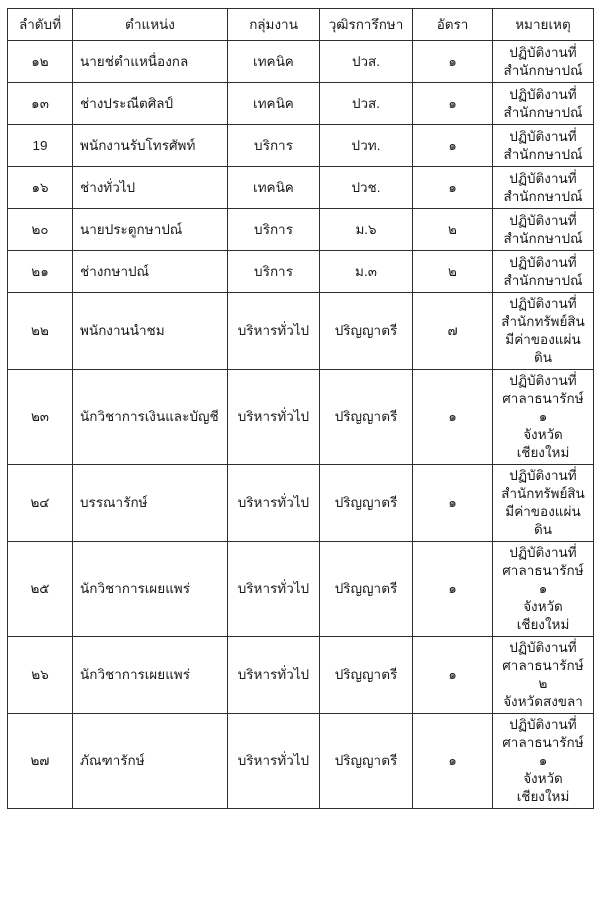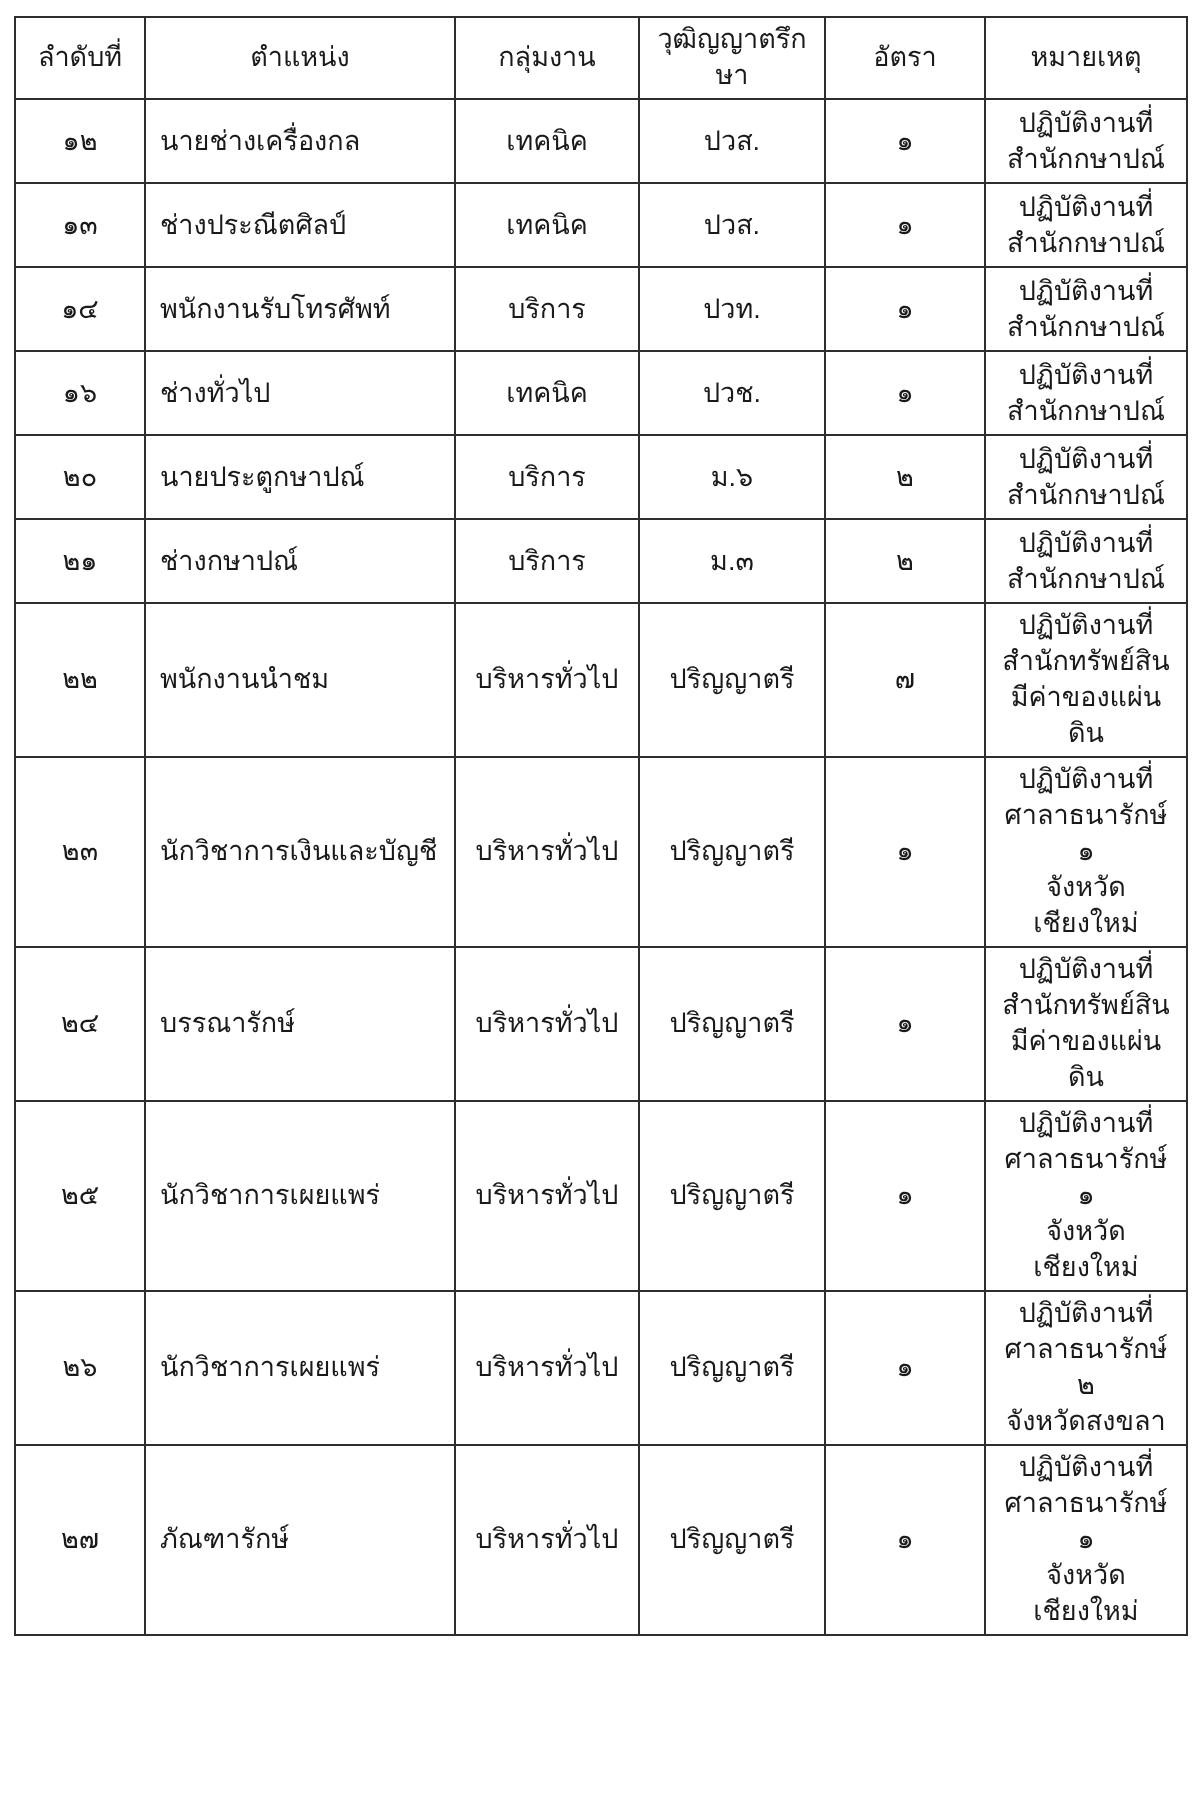--- a/index.html
+++ b/index.html
@@ -64,46 +64,46 @@
       <col style="width:92px">
       <col style="width:93px">
       <col style="width:80px">
       <col style="width:101px">
     </colgroup>
     <thead>
       <tr class="header-row">
         <th>ลำดับที่</th>
         <th>ตำแหน่ง</th>
         <th>กลุ่มงาน</th>
-        <th>วุฒิญญาตรึกษา</th>
+        <th>วุฒิรการึกษา</th>
         <th>อัตรา</th>
         <th>หมายเหตุ</th>
       </tr>
     </thead>
     <tbody>
       <tr class="h2">
         <td>๑๒</td>
-        <td class="pos">นายช่างเครื่องกล</td>
+        <td class="pos">นายช่ตำแหนื่องกล</td>
         <td>เทคนิค</td>
         <td>ปวส.</td>
         <td>๑</td>
         <td class="remark">ปฏิบัติงานที่
 สำนักกษาปณ์</td>
       </tr>
       <tr class="h2">
         <td>๑๓</td>
         <td class="pos">ช่างประณีตศิลป์</td>
         <td>เทคนิค</td>
         <td>ปวส.</td>
         <td>๑</td>
         <td class="remark">ปฏิบัติงานที่
 สำนักกษาปณ์</td>
       </tr>
       <tr class="h2">
-        <td>๑๔</td>
+        <td>19</td>
         <td class="pos">พนักงานรับโทรศัพท์</td>
         <td>บริการ</td>
         <td>ปวท.</td>
         <td>๑</td>
         <td class="remark">ปฏิบัติงานที่
 สำนักกษาปณ์</td>
       </tr>
       <tr class="h2">
         <td>๑๖</td>
         <td class="pos">ช่างทั่วไป</td>

